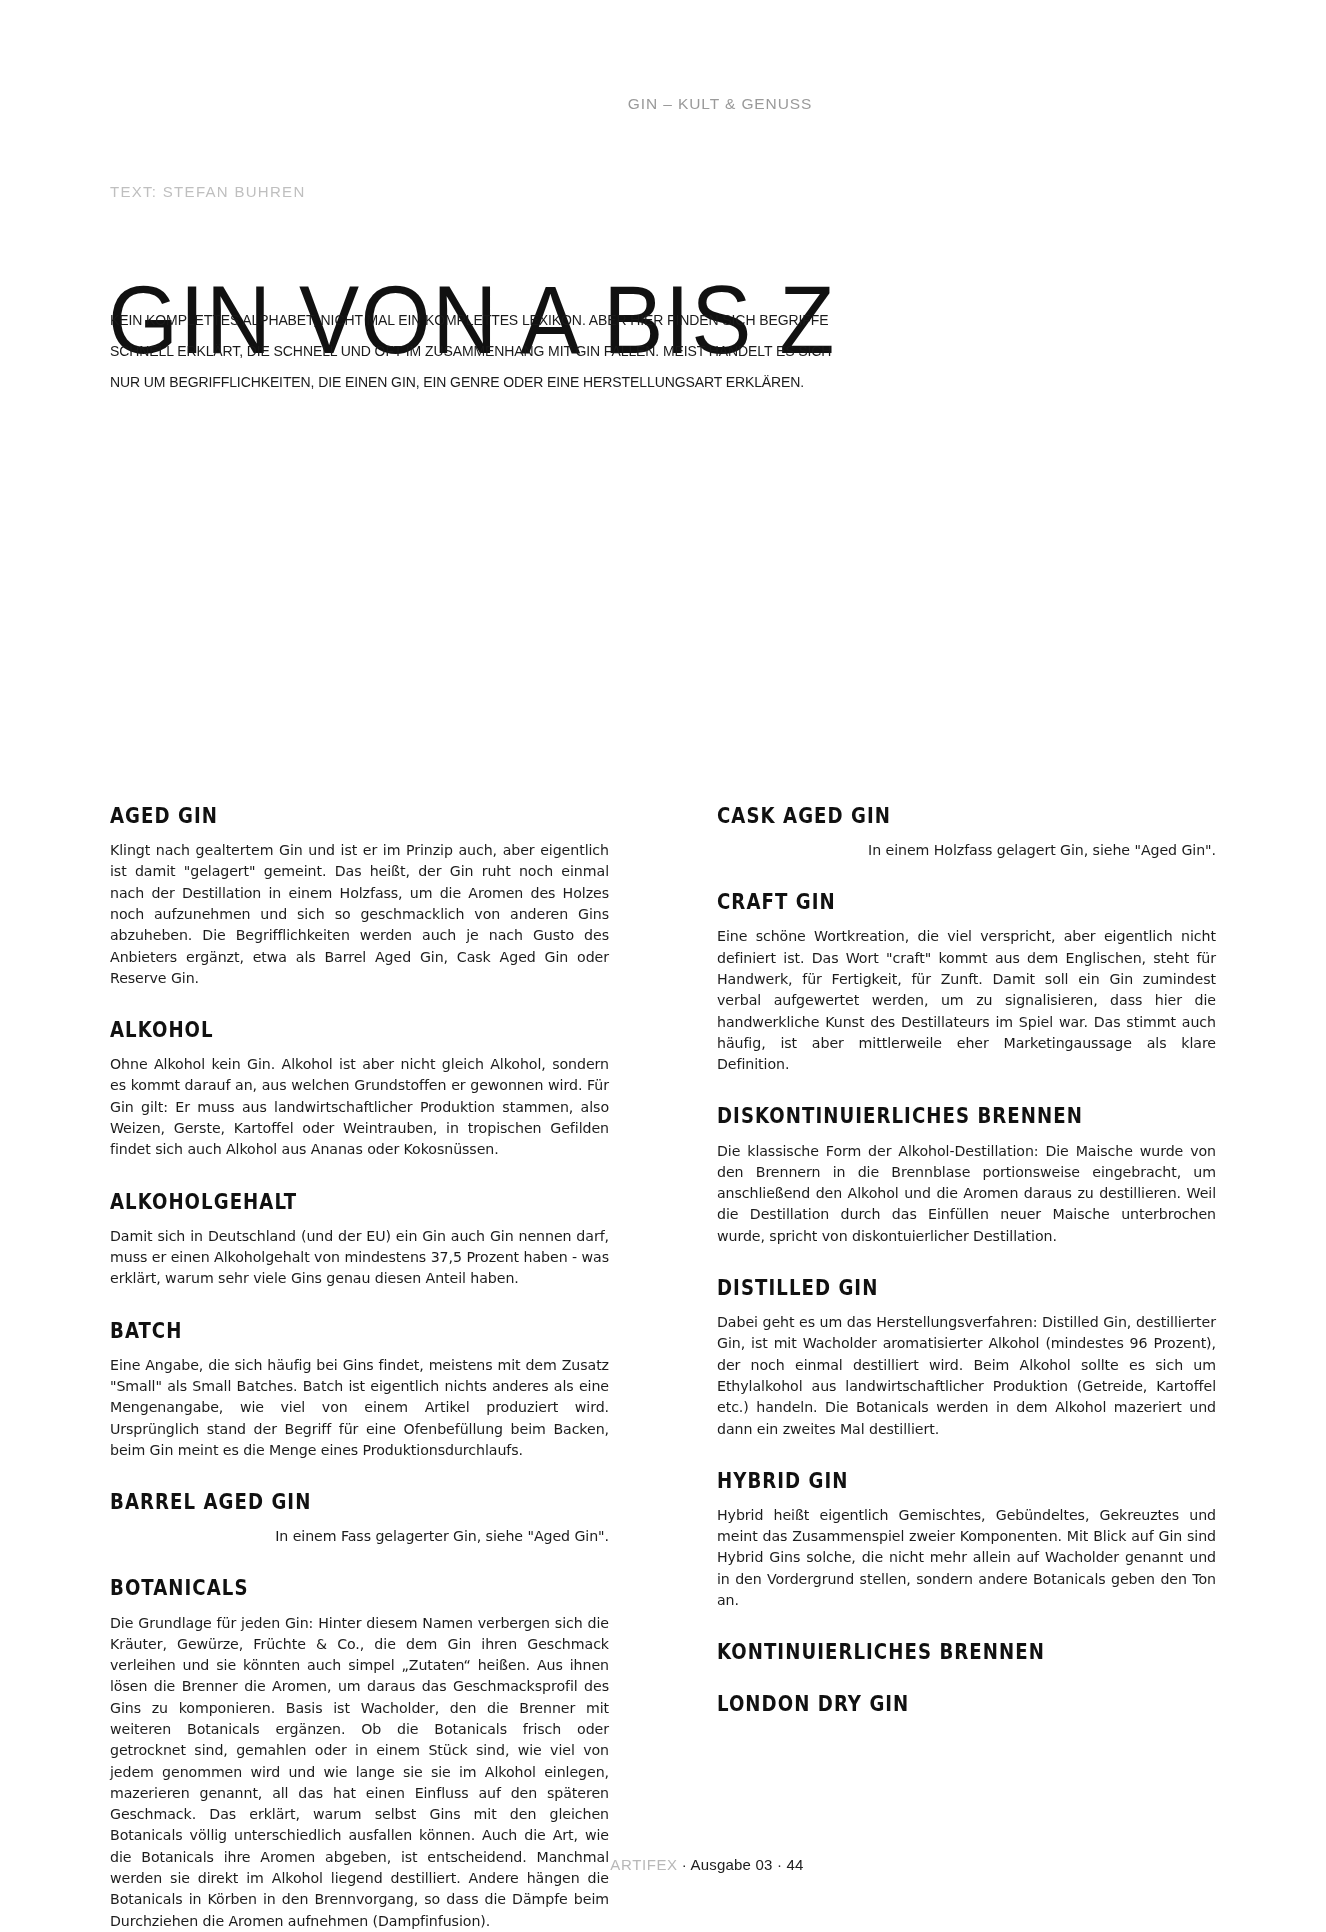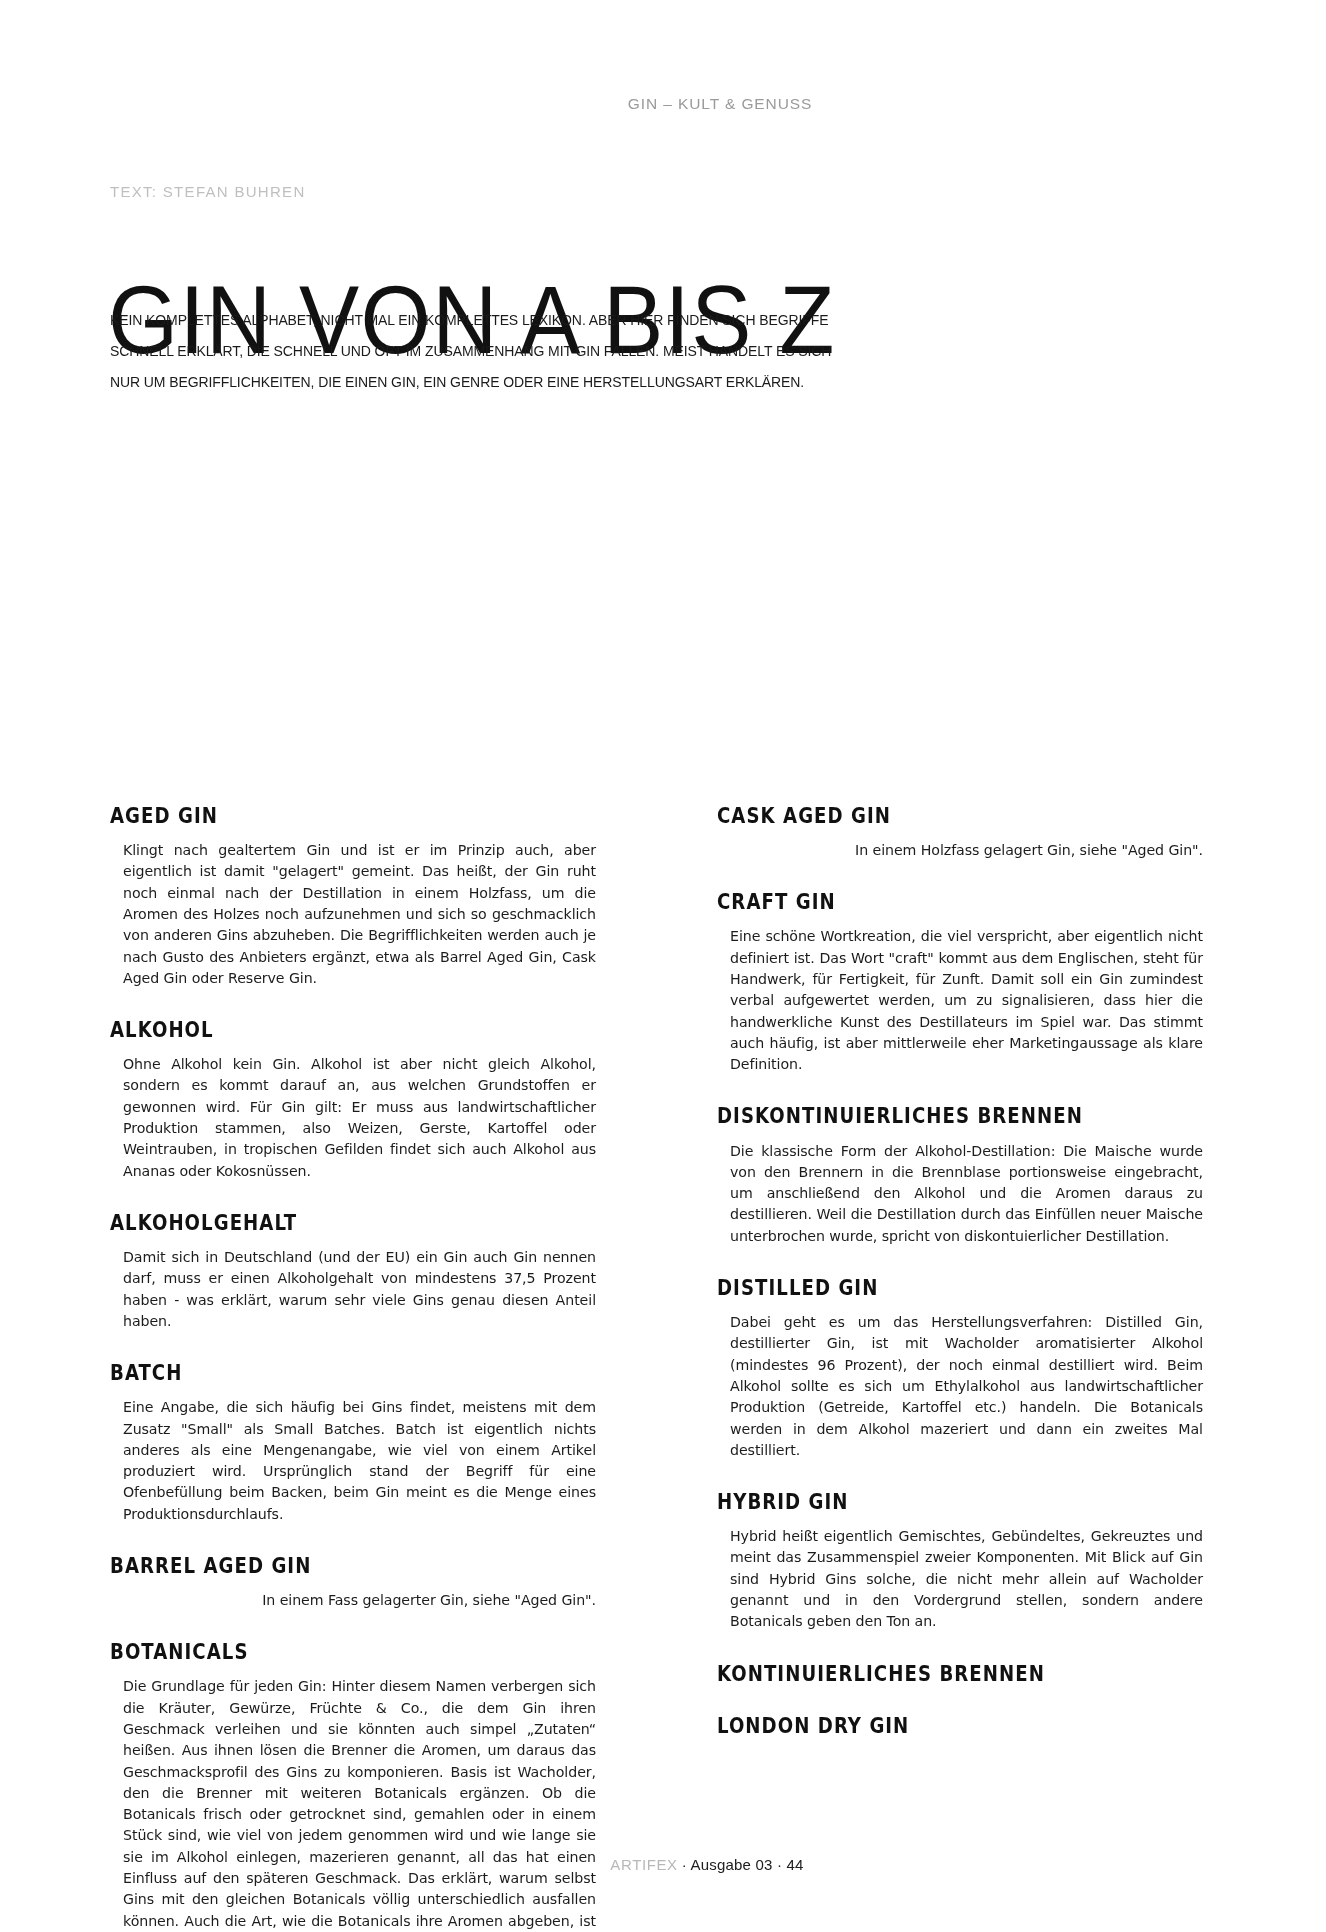--- a/index.html
+++ b/index.html
@@ -114,21 +114,21 @@
     transform-origin: left center;
   }
   .entry + .entry .entry-title {
     margin-top: 30px;
   }
   .entry-body {
     font-size: 14.2px;
     line-height: 21.3px;
     text-align: justify;
     color: #1c1c1c;
-    margin: 13px;
+    margin: 0;
     hyphens: manual;
     font-family: "DejaVu Sans", sans-serif;
     letter-spacing: -0.08px;
   }
   .entry-body.short {
     text-align: right;
   }
 
   
   .footer {

